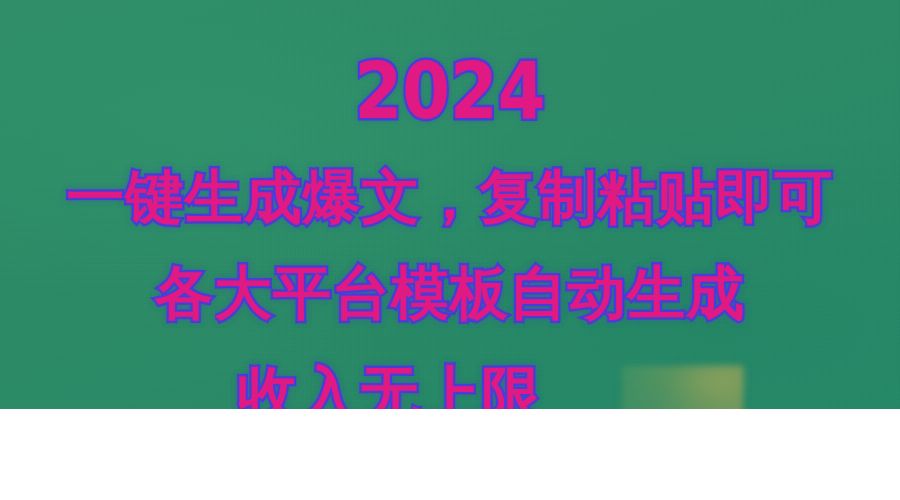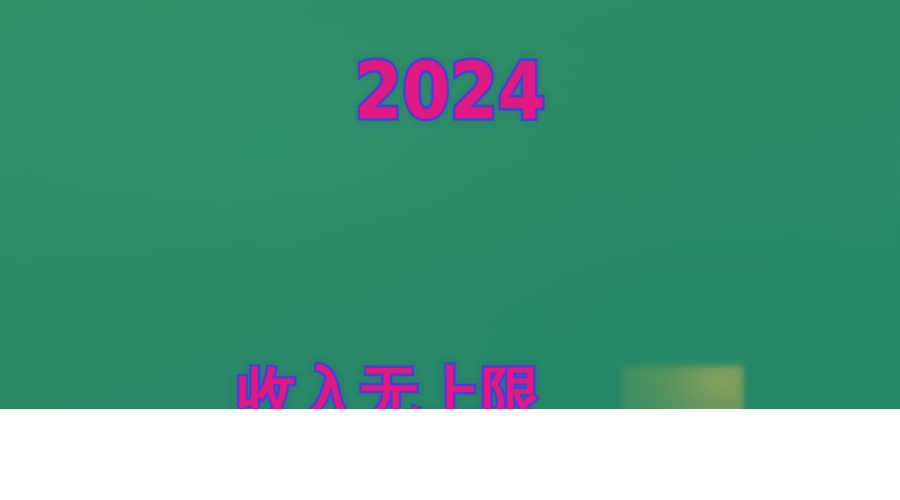--- a/index.html
+++ b/index.html
@@ -125,21 +125,23 @@
     pointer-events: none;
   }
 </style>
 </head>
 <body>
 
 <div id="poster">
 
   <div class="line" id="line-year">2024</div>
 
+  <div class="line" id="line-one">一键生成爆文，复制粘贴即可</div>
 
+  <div class="line" id="line-two">各大平台模板自动生成</div>
 
   <div class="line" id="line-three">收入无上限</div>
 
   <div id="blurred-patch"></div>
 
   <div id="blurred-patch-sheen"></div>
 
 </div>
 
 </body></html>

